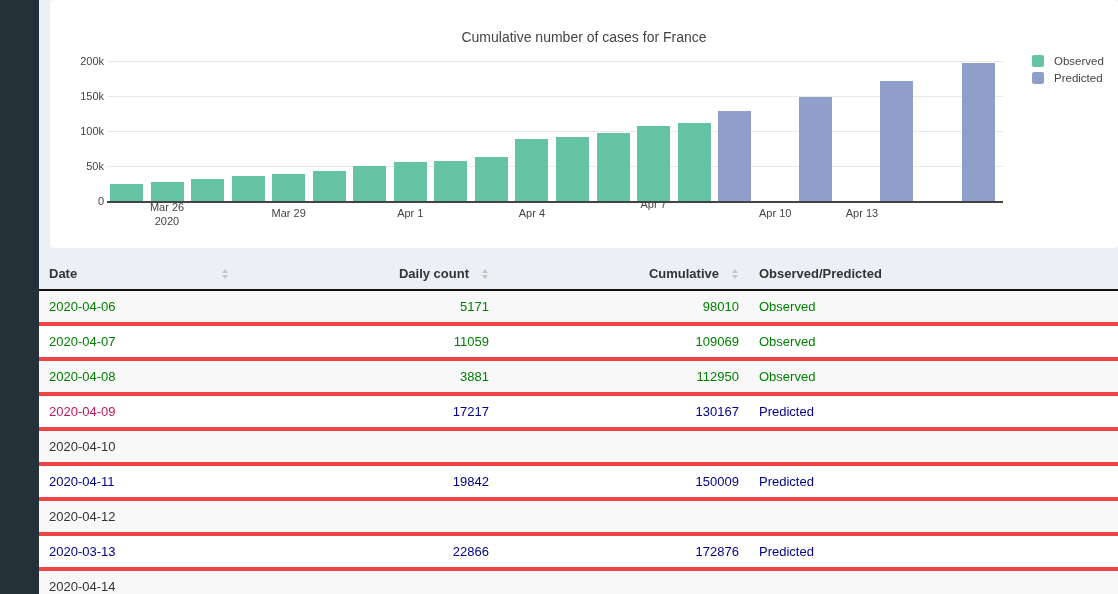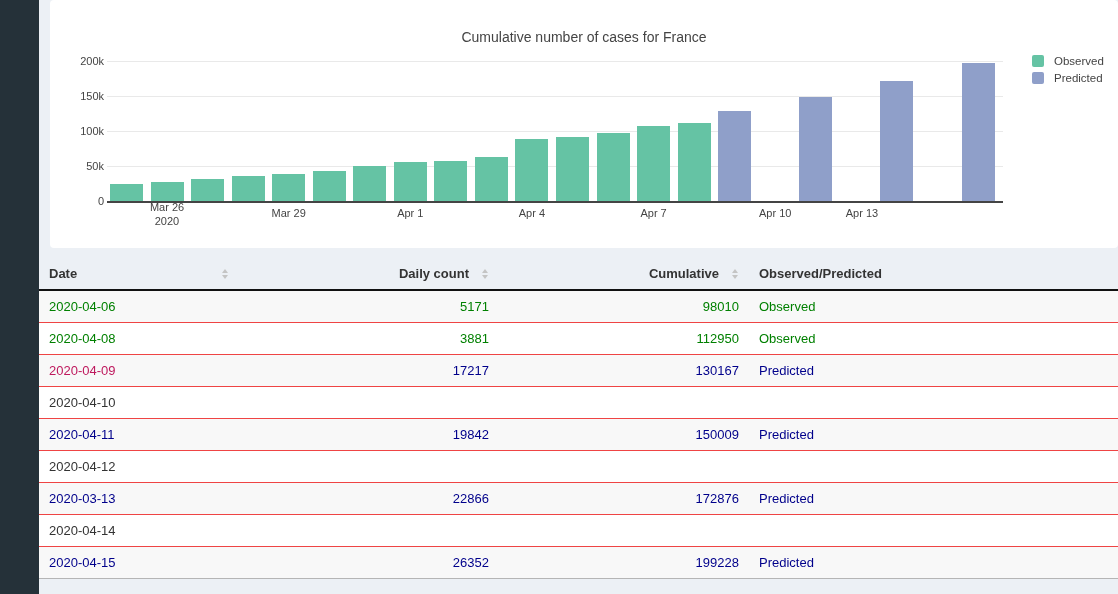--- a/index.html
+++ b/index.html
@@ -27,21 +27,21 @@
 
   
   .table-wrap { position:absolute; left:0; top:258px; width:1079px; }
   table.dt { width:100%; border-collapse:collapse; table-layout:fixed; font-size:13px; color:#333; }
   table.dt thead th {
     font-weight:bold; padding:8px 10px; border-bottom:2px solid #111;
     position:relative; color:#333; cursor:pointer; white-space:nowrap;
   }
   table.dt thead th.align-right { text-align:right; padding-right:30px; }
   table.dt thead th.align-left  { text-align:left; }
-  table.dt tbody td { padding:8px 10px; border-bottom:1px solid #ef4444; white-space:nowrap; overflow:hidden; }
+  table.dt tbody td { padding:8px 10px; border-bottom:4px solid #ef4444; white-space:nowrap; overflow:hidden; }
   table.dt tbody tr:nth-child(odd)  { background:#f8f8f8; }
   table.dt tbody tr:nth-child(even) { background:#ffffff; }
   table.dt tbody tr:last-child td { border-bottom:1px solid #b5b5b5; }
   td.align-right { text-align:right; }
   td.align-left  { text-align:left; }
   .sort-icon { position:absolute; right:11px; top:50%; margin-top:-5px; display:flex; flex-direction:column; align-items:center; }
   .sort-icon .tri-up { width:0; height:0; border-left:3.5px solid transparent; border-right:3.5px solid transparent; border-bottom:4px solid #c4c4c4; margin-bottom:2px; }
   .sort-icon .tri-down { width:0; height:0; border-left:3.5px solid transparent; border-right:3.5px solid transparent; border-top:4px solid #c4c4c4; }
 </style>
 </head>
@@ -100,21 +100,21 @@
       </div>
       <div class="xtick" style="left: 198.65px; top: 206px;">
         <div>Mar 29</div>
       </div>
       <div class="xtick" style="left: 320.3px; top: 206px;">
         <div>Apr 1</div>
       </div>
       <div class="xtick" style="left: 441.95px; top: 206px;">
         <div>Apr 4</div>
       </div>
-      <div class="xtick" style="left: 563.6px; top: 206px;">
+      <div class="xtick" style="left: 563.6px; top: 197px;">
         <div>Apr 7</div>
       </div>
       <div class="xtick" style="left: 685.25px; top: 206px;">
         <div>Apr 10</div>
       </div>
       <div class="xtick" style="left: 772px; top: 206px;">
         <div>Apr 13</div>
       </div>
     </div>
 
@@ -144,20 +144,26 @@
           </tr>
         </thead>
       <tbody>
           <tr>
             <td class="align-left" style="color: rgb(0, 128, 0);">2020-04-06</td>
             <td class="align-right" style="color: rgb(0, 128, 0);">5171</td>
             <td class="align-right" style="color: rgb(0, 128, 0);">98010</td>
             <td class="align-left" style="color: rgb(0, 128, 0);">Observed</td>
           </tr>
           <tr>
+            <td class="align-left" style="color: rgb(0, 128, 0);">2020-04-07</td>
+            <td class="align-right" style="color: rgb(0, 128, 0);">11059</td>
+            <td class="align-right" style="color: rgb(0, 128, 0);">109069</td>
+            <td class="align-left" style="color: rgb(0, 128, 0);">Observed</td>
+          </tr>
+          <tr>
             <td class="align-left" style="color: rgb(0, 128, 0);">2020-04-08</td>
             <td class="align-right" style="color: rgb(0, 128, 0);">3881</td>
             <td class="align-right" style="color: rgb(0, 128, 0);">112950</td>
             <td class="align-left" style="color: rgb(0, 128, 0);">Observed</td>
           </tr>
           <tr>
             <td class="align-left" style="color: #be185d;">2020-04-09</td>
             <td class="align-right" style="color: rgb(0, 0, 139);">17217</td>
             <td class="align-right" style="color: rgb(0, 0, 139);">130167</td>
             <td class="align-left" style="color: rgb(0, 0, 139);">Predicted</td>

